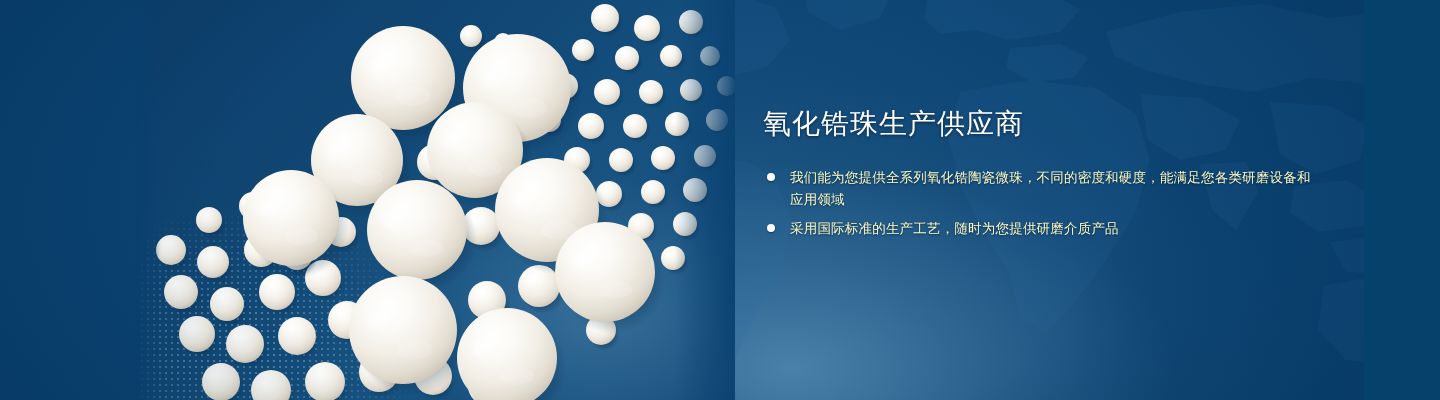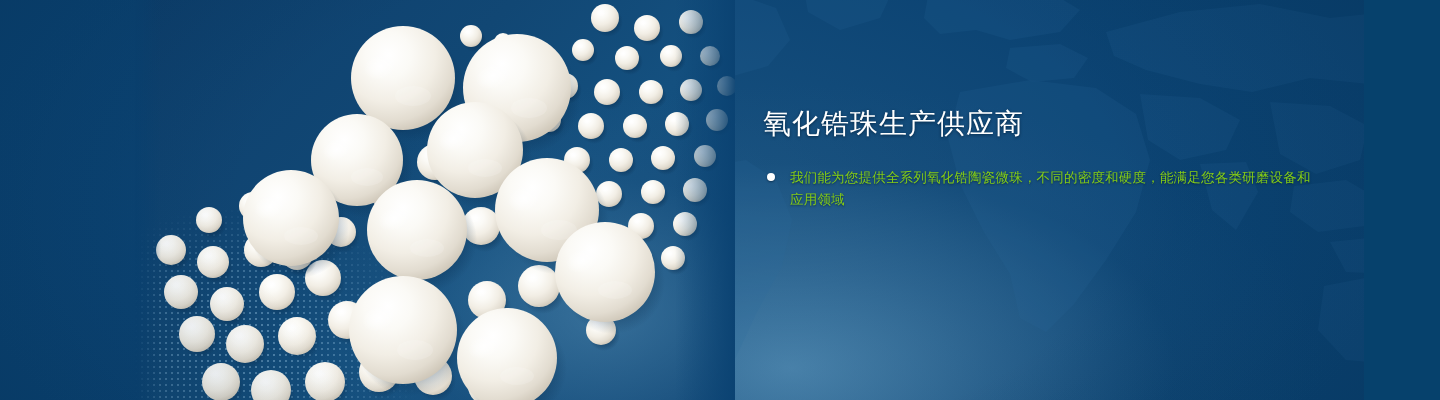--- a/index.html
+++ b/index.html
@@ -132,21 +132,21 @@
     list-style: none;
     margin: 22px 0 0 0;
     padding: 0;
   }
   .bullet {
     position: relative;
     padding-left: 27px;
     margin-bottom: 7px;
     font-size: 13.5px;
     line-height: 22px;
-    color: #84cc16;
+    color: #fef9c3;
     text-shadow: 0 1px 2px rgba(2,28,52,0.7);
     letter-spacing: 0.2px;
   }
   .bullet:last-child { margin-bottom: 0; }
   .dot {
     position: absolute;
     left: 4px;
     top: 7px;
     width: 8px;
     height: 8px;
@@ -629,16 +629,20 @@
   <div class="bg-vignette"></div>
 
   <div class="copy">
     <h1 class="headline">氧化锆珠生产供应商</h1>
 
     <ul class="bullets">
       <li class="bullet">
         <span class="dot"></span>
         <span class="bullet-text">我们能为您提供全系列氧化锆陶瓷微珠，不同的密度和硬度，能满足您各类研磨设备和应用领域</span>
       </li>
+      <li class="bullet">
+        <span class="dot"></span>
+        <span class="bullet-text">采用国际标准的生产工艺，随时为您提供研磨介质产品</span>
+      </li>
     </ul>
   </div>
 
 </div>
 
 </body></html>

